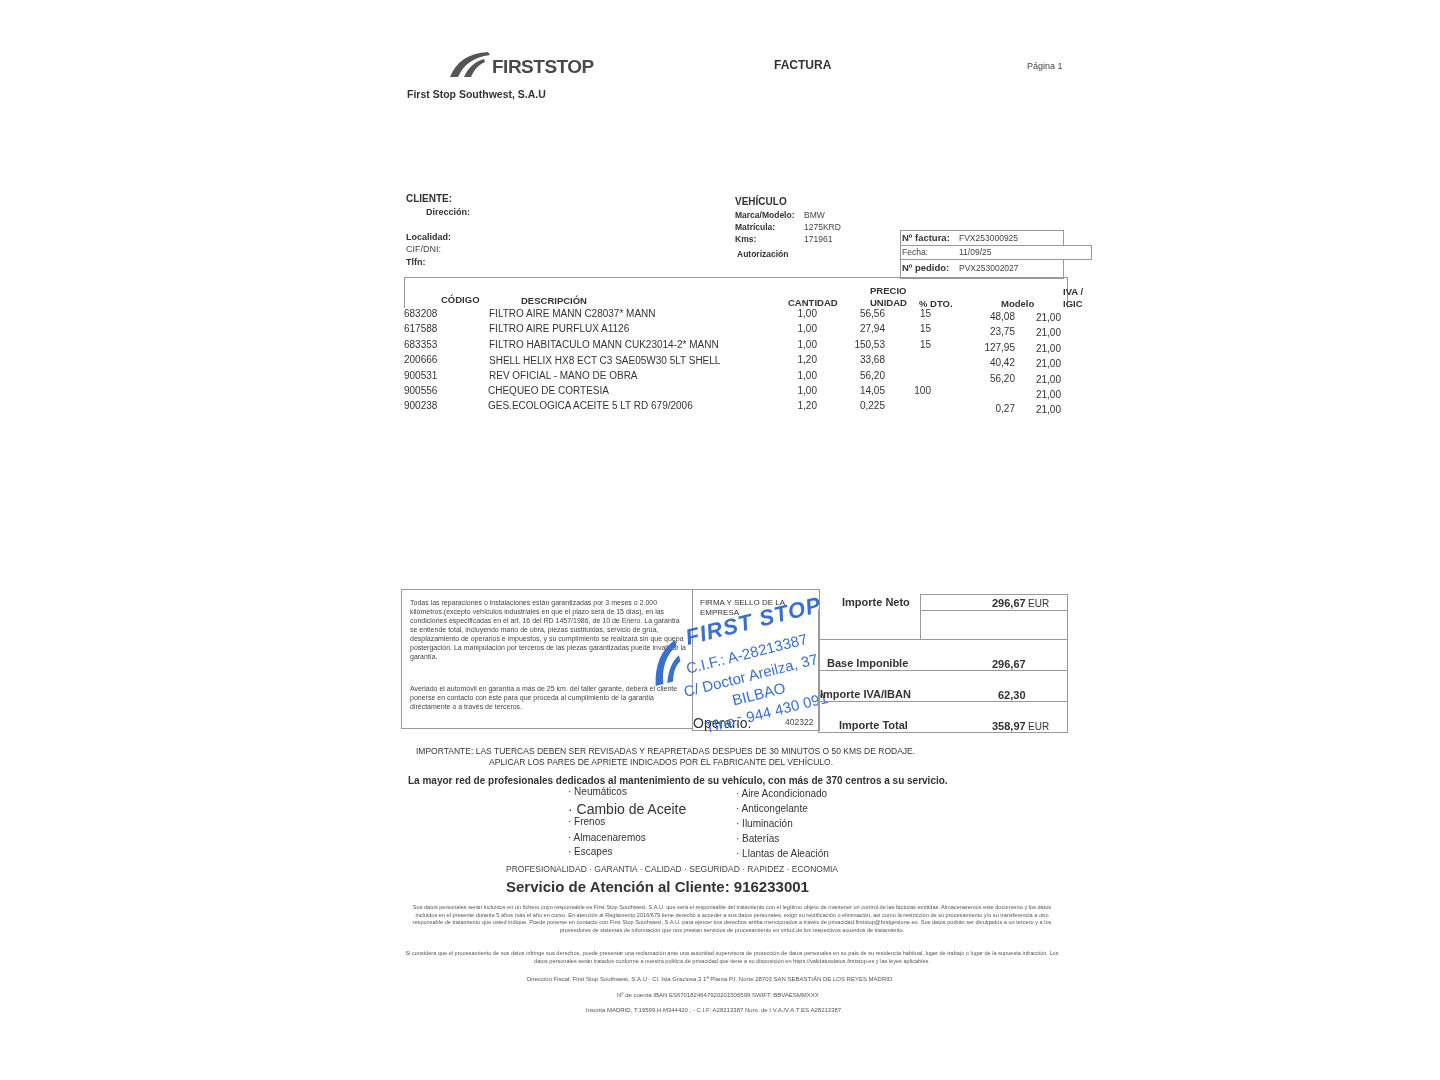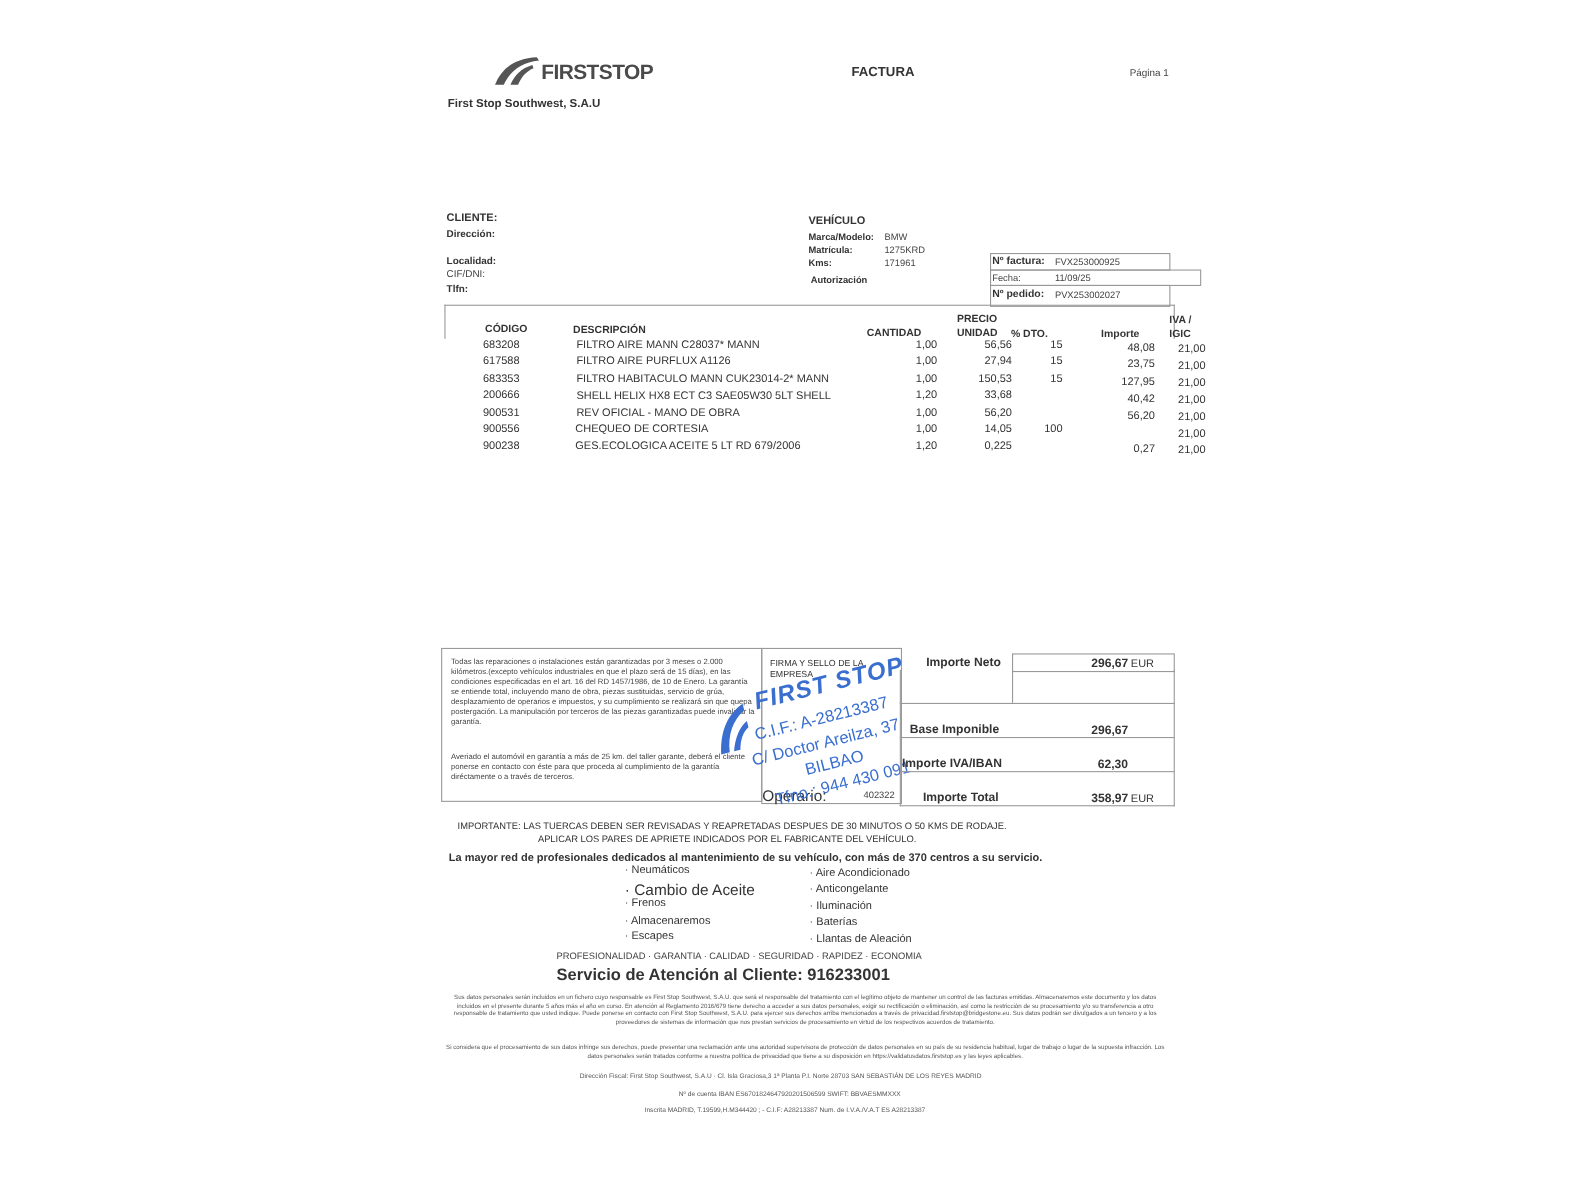--- a/index.html
+++ b/index.html
@@ -7,21 +7,21 @@
   .abs{position:absolute;white-space:nowrap;}
   .logo{left:448px;top:50px;width:160px;height:30px;}
   .logo-text{position:absolute;left:44px;top:6px;font-size:19px;font-weight:bold;color:#4a4a4a;letter-spacing:-0.5px;}
   .title{left:774px;top:58px;font-size:12px;font-weight:bold;color:#333;}
   .page{left:1027px;top:61px;font-size:9px;color:#444;}
   .company{left:407px;top:88px;font-size:10.5px;font-weight:bold;color:#333;}
   .lbl{font-size:9px;font-weight:bold;color:#333;}
   .val{font-size:9px;color:#444;}
   .box{position:absolute;border:1px solid #999;}
   .hdr{font-size:9.5px;font-weight:bold;color:#333;padding-left:24px;}
-  .cell{font-size:10px;color:#333;margin-left:35px;}
+  .cell{font-size:10px;color:#333;}
   .r{text-align:right;}
   .legal{font-size:7px;line-height:9px;color:#444;white-space:normal;}
   .stamp{color:#3a6fd0;font-family:"Liberation Sans",sans-serif;}
   .tot-lbl{font-size:11px;font-weight:bold;color:#333;}
   .tot-val{font-size:11px;font-weight:bold;color:#333;}
   .footer-small{font-size:6px;color:#555;white-space:nowrap;}
 </style>
 </head>
 <body>
 
@@ -30,21 +30,21 @@
     <path d="M2 27 C8 12 20 3 40 2 L42 5 C26 7 16 14 10 27 Z" fill="#555"></path>
     <path d="M16 27 C20 18 26 12 36 9 L37 12 C30 15 26 20 23 27 Z" fill="#555"></path>
   </svg>
   <span class="logo-text">FIRSTSTOP</span>
 </div>
 <div class="abs title">FACTURA</div>
 <div class="abs page">Página 1</div>
 <div class="abs company">First Stop Southwest, S.A.U</div>
 
 <div class="abs" style="left:406px;top:193px;font-size:10px;font-weight:bold;">CLIENTE:</div>
-<div class="abs lbl" style="left:406px;top:207px;">Dirección:</div>
+<div class="abs lbl" style="left:426px;top:207px;">Dirección:</div>
 <div class="abs lbl" style="left:406px;top:232px;">Localidad:</div>
 <div class="abs val" style="left:406px;top:244px;">CIF/DNI:</div>
 <div class="abs lbl" style="left:406px;top:257px;">Tlfn:</div>
 
 <div class="abs" style="left:735px;top:196px;font-size:10px;font-weight:bold;">VEHÍCULO</div>
 <div class="abs lbl" style="left:735px;top:210px;font-size:8.5px;">Marca/Modelo:</div>
 <div class="abs val" style="left:804px;top:210px;font-size:8.5px;">BMW</div>
 <div class="abs lbl" style="left:735px;top:222px;font-size:8.5px;">Matrícula:</div>
 <div class="abs val" style="left:804px;top:222px;font-size:8.5px;">1275KRD</div>
 <div class="abs lbl" style="left:735px;top:234px;font-size:8.5px;">Kms:</div>
@@ -65,21 +65,21 @@
 </div>
 
 <div class="abs" style="left:404px;top:277px;width:662px;height:30px;border-top:1px solid #999;border-left:1px solid #999;border-right:1px solid #999;"></div>
 
 <div class="abs hdr" style="left:417px;top:294px;">CÓDIGO</div>
 <div class="abs hdr" style="left:497px;top:295px;">DESCRIPCIÓN</div>
 <div class="abs hdr" style="left:764px;top:297px;">CANTIDAD</div>
 <div class="abs hdr" style="left:846px;top:285px;">PRECIO</div>
 <div class="abs hdr" style="left:846px;top:297px;">UNIDAD</div>
 <div class="abs hdr" style="left:895px;top:298px;">% DTO.</div>
-<div class="abs hdr" style="left:977px;top:298px;">Importe</div>
+<div class="abs hdr" style="left:977px;top:298px;">Modelo</div>
 <div class="abs hdr" style="left:1039px;top:286px;">IVA /</div>
 <div class="abs hdr" style="left:1039px;top:298px;">IGIC</div>
 
 <div class="abs" style="left:404px;top:308px;width:660px;">
   <div class="abs" style="left:0;top:0;width:660px;height:16px;">
     <span class="abs cell" style="left:0;">683208</span>
     <span class="abs cell" style="left:85px;">FILTRO AIRE MANN C28037* MANN</span>
     <span class="abs cell r" style="left:353px;width:60px;">1,00</span>
     <span class="abs cell r" style="left:421px;width:60px;">56,56</span>
     <span class="abs cell r" style="left:487px;width:40px;">15</span>

